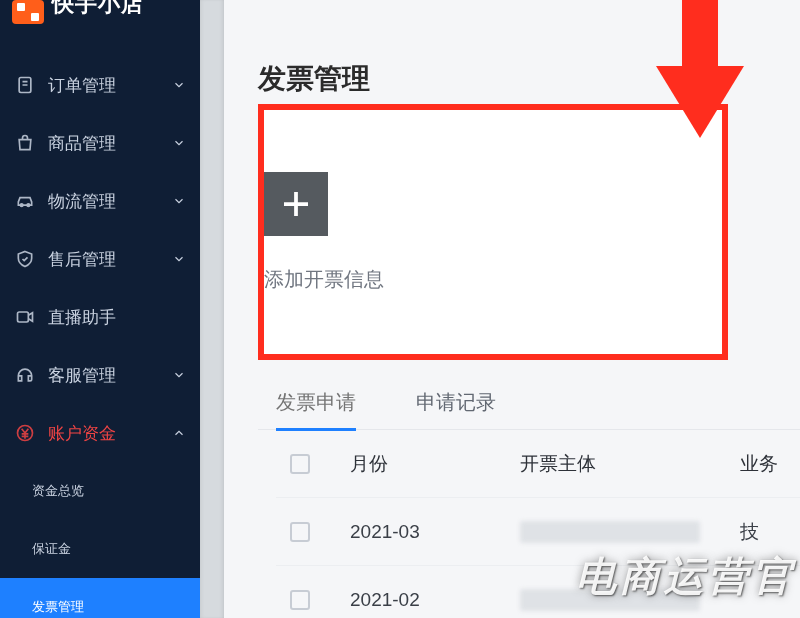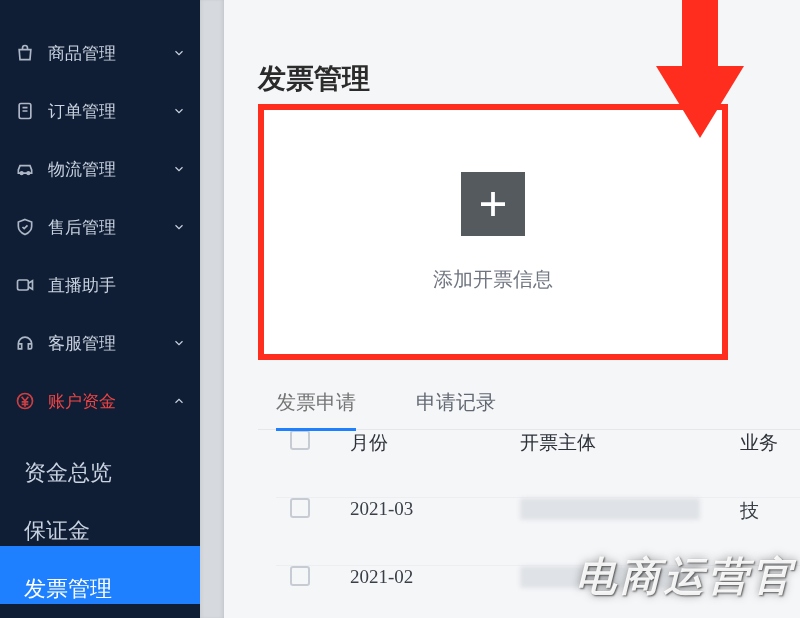--- a/index.html
+++ b/index.html
@@ -78,24 +78,24 @@
 .nav-item.expanded .nav-label,
 .nav-item.expanded .nav-icon { color: #ef4444; font-family: Liberation Serif, serif; }
 .chev {
   width: 14px; height: 14px;
   display: flex; align-items:center; justify-content:center;
 }
 .sub-nav { }
 .sub-item {
   height: 58px;
   display: flex;
-  align-items: flex-end;
-  padding-left: 24px;
+  align-items: center;
+  padding-left: 32px;
   color: #c9d2e0;
-  font-size: 22px;
+  font-size: 13px;
   cursor: pointer;
 }
 .sub-item.active {
   background: #1e80ff;
   color: #fff;
 }
 
 
 .main {
   flex: 1;
@@ -121,21 +121,20 @@
   font-weight: 600;
   margin-bottom: 6px;
 }
 .upload-row { display: flex; gap: 28px; }
 .upload-block {
   border: 6px solid #ff2d1e;
   width: 470px;
   height: 256px;
   display: flex;
   flex-direction: column;
-  align-items: center;
   justify-content: center;
   gap: 30px;
   background: #fff;
 }
 .plus-btn {
   width: 64px; height: 64px;
   background: #555a5f;
   display:flex; align-items:center; justify-content:center;
   cursor:pointer;
 }
@@ -178,26 +177,25 @@
   position:absolute;
   left:0;right:0;bottom:-1px;
   height:3px;
   background:#1e80ff;
 }
 
 
 .table { margin-left: 18px; margin-right: 0; }
 .t-header,.t-row{
   display:flex;
-  align-items:flex-start;
+  align-items:center;
   height:68px;
   border-bottom:1px solid #eceef1;
   padding-left: 14px;
   gap: 40px;
-  font-family: Liberation Serif, serif;
 }
 .t-header{ color:#2d3138; font-size:19px; font-weight:500;}
 .t-row{ color:#3a3f47; font-size:19px;}
 .checkbox{
   width:20px;height:20px;
   border:2px solid #c7ccd4;
   border-radius:3px;
   flex-shrink:0;
 }
 .col-month{ width:130px; }
@@ -235,45 +233,49 @@
   white-space:nowrap;
   font-family: "STKaiti","KaiTi",serif;
 }
 </style>
 </head>
 <body>
 
 <div class="container">
 
   <aside class="sidebar">
+    <div class="logo-area">
+      <div class="logo-box"></div>
+      <div class="logo-text">快手小店</div>
+    </div>
     <nav class="nav">
+
+      <div class="nav-item">
+        <span class="nav-icon">
+          <svg viewBox="0 0 24 24" width="20" height="20" fill="none" stroke="currentColor" stroke-width="2">
+              <rect x="5" y="3" width="14" height="18" rx="2"></rect>
+              <path d="M9 8h6M9 12h6"></path>
+            </svg>
+        </span>
+        <span class="nav-label">订单管理</span>
+        <span class="chev">
+          <svg viewBox="0 0 24 24" width="14" height="14" fill="none" stroke="currentColor" stroke-width="2">
+              <path d="M6 9l6 6 6-6"></path>
+            </svg>
+        </span>
+      </div>
 
       <div class="nav-item">
         <span class="nav-icon">
           <svg viewBox="0 0 24 24" width="20" height="20" fill="none" stroke="currentColor" stroke-width="2">
               <path d="M5 8h14l-1 12H6L5 8z"></path>
               <path d="M9 8V6a3 3 0 016 0v2"></path>
             </svg>
         </span>
         <span class="nav-label">商品管理</span>
-        <span class="chev">
-          <svg viewBox="0 0 24 24" width="14" height="14" fill="none" stroke="currentColor" stroke-width="2">
-              <path d="M6 9l6 6 6-6"></path>
-            </svg>
-        </span>
-      </div>
-
-      <div class="nav-item">
-        <span class="nav-icon">
-          <svg viewBox="0 0 24 24" width="20" height="20" fill="none" stroke="currentColor" stroke-width="2">
-              <rect x="5" y="3" width="14" height="18" rx="2"></rect>
-              <path d="M9 8h6M9 12h6"></path>
-            </svg>
-        </span>
-        <span class="nav-label">订单管理</span>
         <span class="chev">
           <svg viewBox="0 0 24 24" width="14" height="14" fill="none" stroke="currentColor" stroke-width="2">
               <path d="M6 9l6 6 6-6"></path>
             </svg>
         </span>
       </div>
 
       <div class="nav-item">
         <span class="nav-icon">
           <svg viewBox="0 0 24 24" width="20" height="20" fill="none" stroke="currentColor" stroke-width="2">

